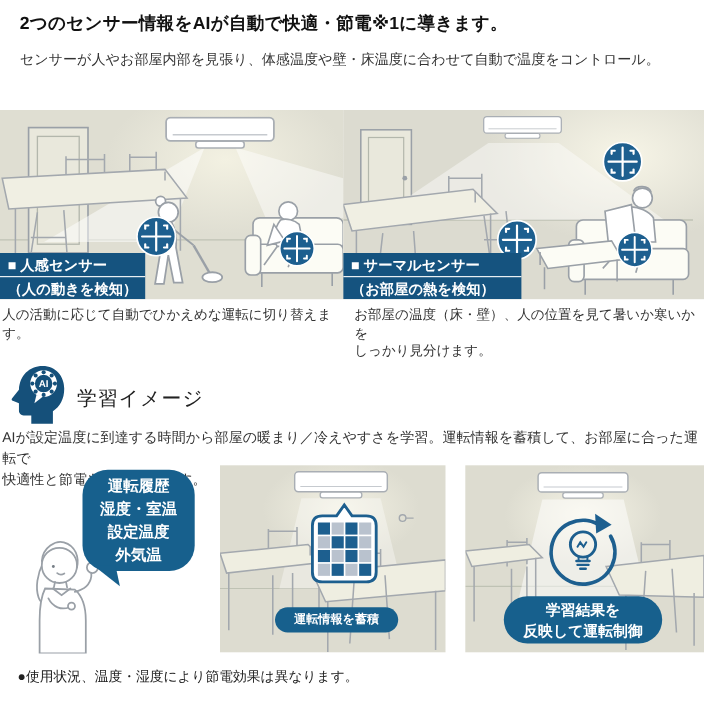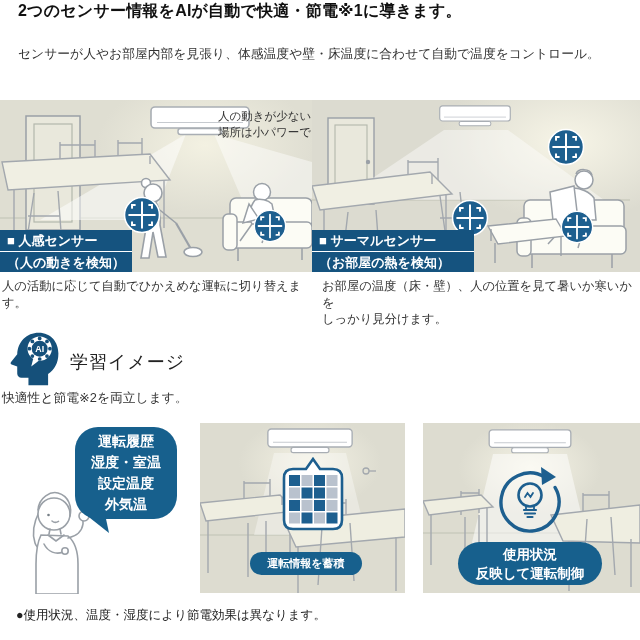--- a/index.html
+++ b/index.html
@@ -3,21 +3,21 @@
 <meta charset="utf-8">
 <style>
   *{margin:0;padding:0;box-sizing:border-box}
   html,body{width:640px;height:640px}
   body{
     position:relative;background:#ffffff;overflow:hidden;
     font-family:"Liberation Sans","DejaVu Sans",sans-serif;color:#222;
   }
   .abs{position:absolute}
 
-  .title{left:18px;top:1px;font-size:16px;font-weight:bold;color:#111;letter-spacing:.2px}
+  .title{left:18px;top:11px;font-size:16px;font-weight:bold;color:#111;letter-spacing:.2px}
   .intro{left:18px;top:44px;font-size:12.8px;color:#333;line-height:19px}
   .footnote{left:16px;top:607px;font-size:12.5px;color:#222}
 
   .panel{top:100px;height:172px;overflow:hidden}
   .panel svg{position:absolute;left:0;top:0}
   .panel-left{left:0;width:312px;background:radial-gradient(ellipse 150px 95px at 205px 45px,#f3f1e2 0%,#dfded2 72%)}
   .panel-right{left:312px;width:382px;background:radial-gradient(ellipse 170px 105px at 255px 42px,#f7f5e7 0%,#dcdbd0 75%)}
 
   .annotation{left:218px;top:9px;font-size:11.5px;line-height:15.5px;color:#333}
 
@@ -112,24 +112,20 @@
     <g stroke="#9aa0a7" stroke-width="1.5" fill="#ffffff">
       <circle cx="262" cy="92" r="8.5"></circle>
       <path d="M255,100 C249,108 248,118 252,124 L276,124 L272,104 C268,100 260,98 255,100 Z"></path>
       <path d="M249,104 L259,119 L243,123 Z"></path>
       <path d="M252,124 L240,141 M268,124 L262,143" fill="none"></path>
     </g>
     <use href="#sensor-icon" x="123" y="96" width="38" height="38"></use>
     <use href="#sensor-icon" x="253" y="109" width="34" height="34"></use>
     <use href="#ac-unit" x="150" y="6" width="100" height="30"></use>
   </svg>
-  <div class="abs annotation">
-    <div>人の動きが少ない</div>
-    <div>場所は小パワーで</div>
-  </div>
   <div class="sensor-label label-motion">
     <div class="row">■ 人感センサー</div>
     <div class="row">（人の動きを検知）</div>
   </div>
 </div>
 
 <div class="abs panel panel-right">
   <svg viewBox="0 0 318 172" width="318" height="172">
     <path d="M0,100 H318" stroke="#bfc2b4" stroke-width="1.2" fill="none"></path>
     <g>
@@ -191,20 +187,21 @@
       <circle cx="22" cy="20" r="2"></circle>
       <circle cx="25.2" cy="12.2" r="2"></circle>
     <circle cx="33" cy="9" r="2"></circle>
       <circle cx="40.8" cy="12.2" r="2"></circle>
     <circle cx="33" cy="20" r="8.5"></circle>
   </g>
   <text x="33" y="23.5" text-anchor="middle" font-size="9.5" font-weight="bold" fill="#ffffff">AI</text>
 </svg>
 <div class="abs learn-heading">学習イメージ</div>
 <div class="abs learn-desc">
+  <div>AIが設定温度に到達する時間から部屋の暖まり／冷えやすさを学習。運転情報を蓄積して、お部屋に合った運転で</div>
   <div>快適性と節電※2を両立します。</div>
 </div>
 
 <svg class="abs woman" viewBox="0 0 100 106">
   <g stroke="#9aa0a7" stroke-width="1.6" fill="#ffffff" stroke-linecap="round">
     <path d="M31,24 C26,34 24,46 27,55 C29,61 34,62 36,57" fill="none"></path>
     <circle cx="46" cy="26" r="16"></circle>
     <path d="M30,22 C31,9 43,3 50,5 C61,8 64,19 62,28" fill="none"></path>
     <circle cx="40.5" cy="27" r="1.3" fill="#767e86" stroke="none"></circle>
     <path d="M44,33 q3,2.6 6.5,0.4" fill="none"></path>
@@ -288,18 +285,18 @@
       <path d="M132.1,64.5 A29,29 0 1 1 121.5,53.9" stroke-width="3.4"></path>
       <polygon points="118,44 133,54 119,62" fill="#1d5f8f" stroke="none"></polygon>
       <circle cx="107" cy="72" r="11.5" stroke-width="2.6"></circle>
       <path d="M102,74 l2.5,-4 3,4 2.5,-4" stroke-width="1.8"></path>
       <path d="M103,83 L103,86 M111,83 L111,86" stroke-width="1.8"></path>
       <path d="M101,87 h12 M102,90.5 h10 M104.5,94 h5" stroke-width="2.2"></path>
     </g>
     <use href="#ac-unit" x="65" y="6" width="84" height="25"></use>
   </svg>
   <div class="pill pill-result">
-    <div>使用状況</div>
+    <div>学習結果を</div>
     <div>反映して運転制御</div>
   </div>
 </div>
 
 <div class="abs footnote">●使用状況、温度・湿度により節電効果は異なります。</div>
 
 </body></html>

